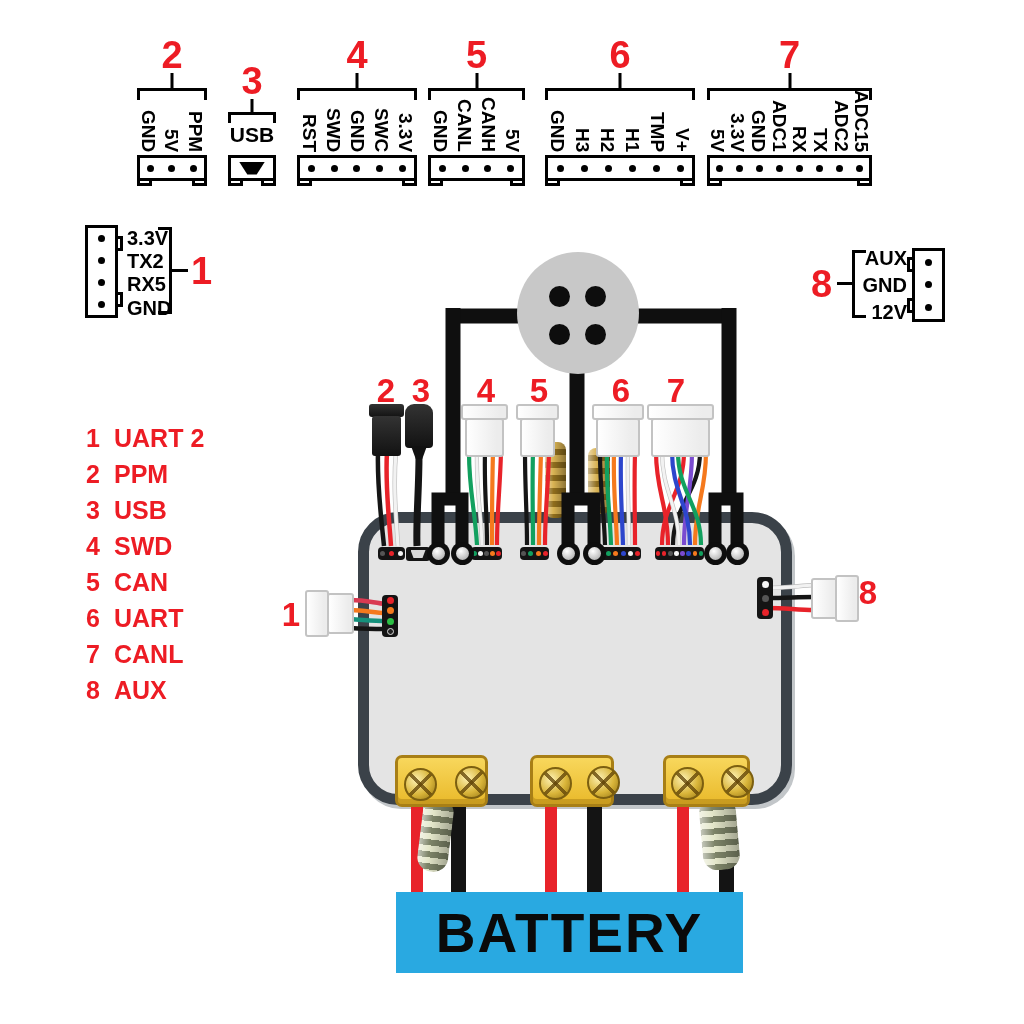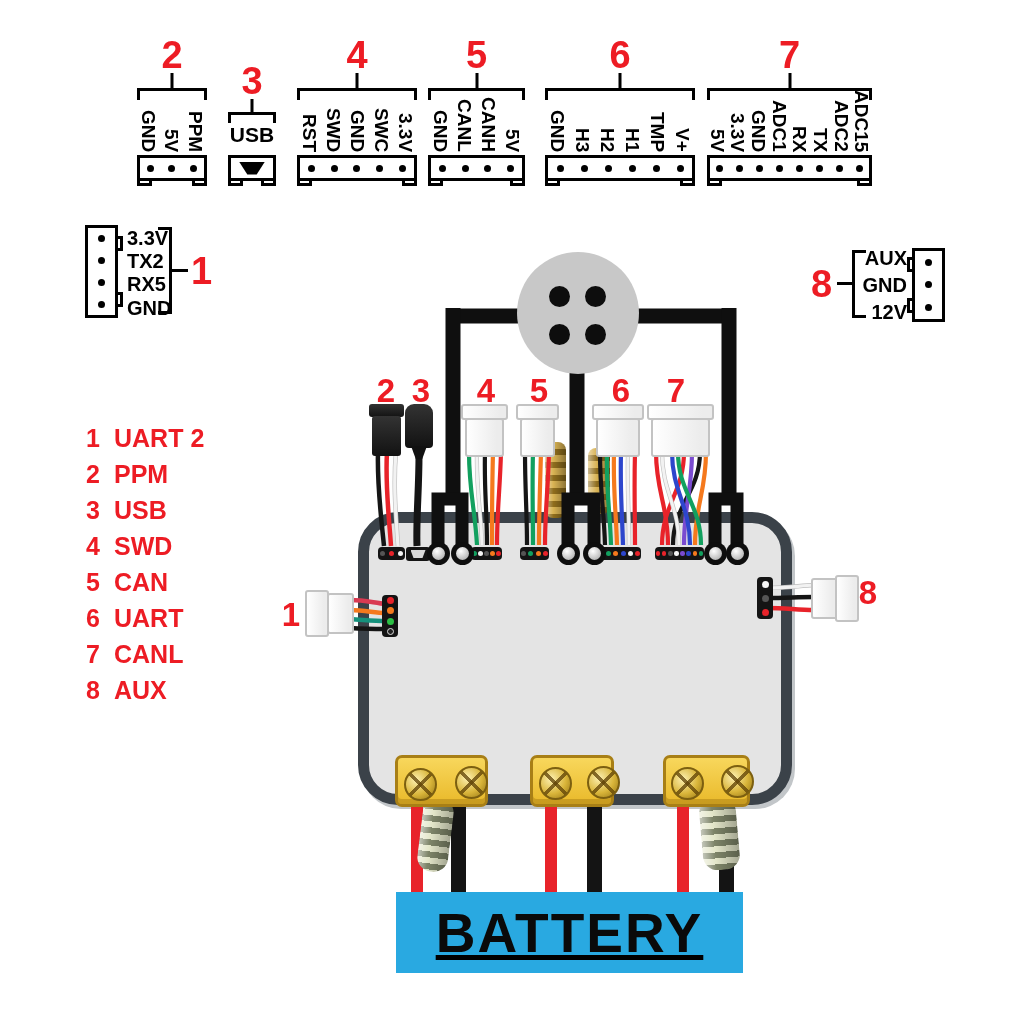--- a/index.html
+++ b/index.html
@@ -83,21 +83,21 @@
   .wire-v{position:absolute;top:800px;height:93px;}
   .spring{position:absolute;border-radius:15px;
           background:
             linear-gradient(90deg,rgba(255,255,255,.55),rgba(255,255,255,0) 35%,rgba(0,0,0,.28)),
             repeating-linear-gradient(180deg,#e3e6c9 0 6px,#7d8468 6px 12px);}
   .brass{position:absolute;border-radius:8px;
          background:
            linear-gradient(90deg,rgba(255,255,255,.5),rgba(255,255,255,0) 40%,rgba(0,0,0,.35)),
            repeating-linear-gradient(180deg,#d8b253 0 7px,#8f6d1d 7px 13px);}
   .battery{position:absolute;left:396px;top:892px;width:347px;height:81px;background:var(--batt-blue);
-           display:flex;align-items:center;justify-content:center;text-decoration:underline;}
+           display:flex;align-items:center;justify-content:center;}
   .battery span{font-size:55px;font-weight:bold;color:#0a0a0a;letter-spacing:2px;}
   .red-num{position:absolute;color:var(--red);font-size:33px;font-weight:bold;line-height:1;transform:translateX(-50%);}
   svg{position:absolute;left:0;top:0;}
 </style>
 </head>
 <body>
 
 <div class="stage">
 
   <div class="board"></div>

